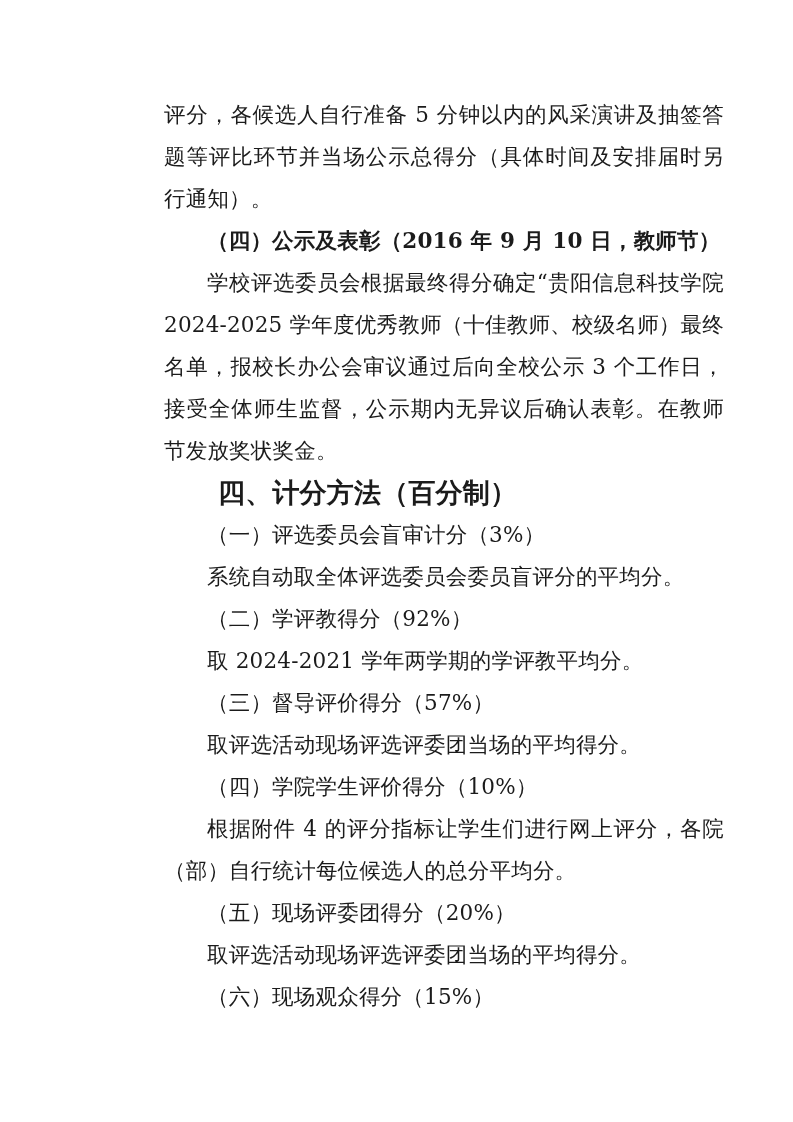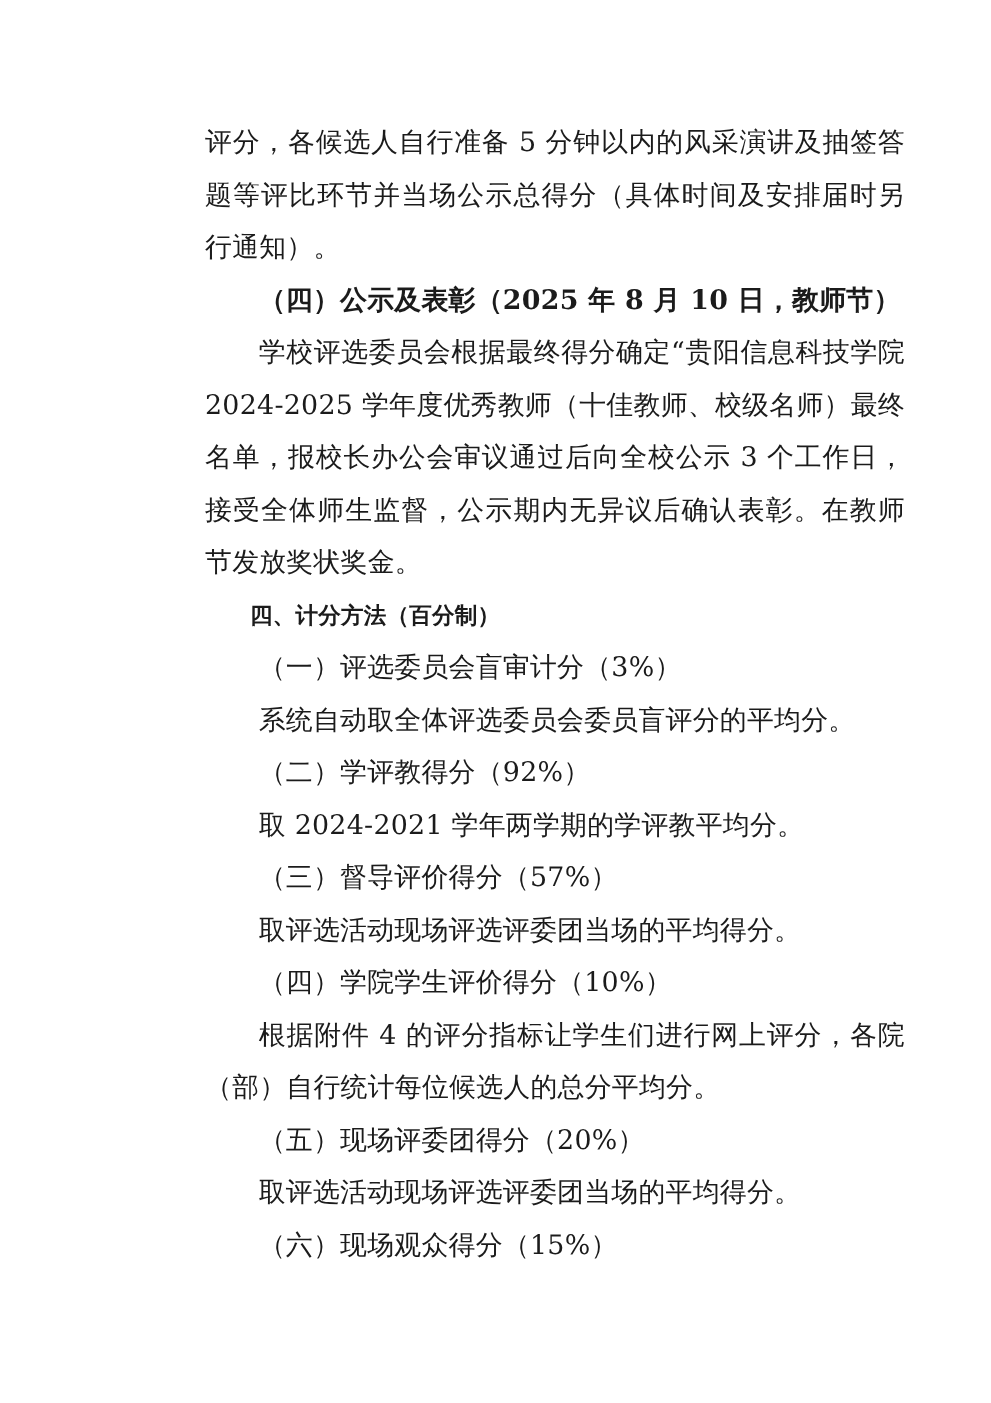--- a/index.html
+++ b/index.html
@@ -30,34 +30,34 @@
     text-align: justify;
     color: #1b1b1b;
     font-family: "DejaVu Serif", "Liberation Serif", serif;
   }
   .doc p.indent { text-indent: 2em; }
   .doc p.kai-bold {
     font-weight: bold;
   }
   .doc p.hei-bold {
     font-weight: bold;
-    font-size: 18px;
+    font-size: 27px;
     font-family: "DejaVu Sans", "Liberation Sans", sans-serif;
   }
   .doc p.subhead {
     font-weight: normal;
   }
 </style>
 </head>
 <body style="background: rgb(255, 255, 255);">
 
 <main class="page">
   <div class="doc" id="doc-body" style="color: rgb(27, 27, 27);">
       <p class="body">评分，各候选人自行准备 5 分钟以内的风采演讲及抽签答题等评比环节并当场公示总得分（具体时间及安排届时另行通知）。</p>
-      <p class="kai-bold indent">（四）公示及表彰（2025 年 8 月 10 日，教师节）</p>
+      <p class="kai-bold indent">（四）公示及表彰（2016 年 9 月 10 日，教师节）</p>
       <p class="body indent">学校评选委员会根据最终得分确定“贵阳信息科技学院 2024-2025 学年度优秀教师（十佳教师、校级名师）最终名单，报校长办公会审议通过后向全校公示 3 个工作日，接受全体师生监督，公示期内无异议后确认表彰。在教师节发放奖状奖金。</p>
       <p class="hei-bold indent">四、计分方法（百分制）</p>
       <p class="subhead indent">（一）评选委员会盲审计分（3%）</p>
       <p class="body indent">系统自动取全体评选委员会委员盲评分的平均分。</p>
       <p class="subhead indent">（二）学评教得分（92%）</p>
       <p class="body indent">取 2024-2021 学年两学期的学评教平均分。</p>
       <p class="subhead indent">（三）督导评价得分（57%）</p>
       <p class="body indent">取评选活动现场评选评委团当场的平均得分。</p>
       <p class="subhead indent">（四）学院学生评价得分（10%）</p>
       <p class="body indent">根据附件 4 的评分指标让学生们进行网上评分，各院（部）自行统计每位候选人的总分平均分。</p>

